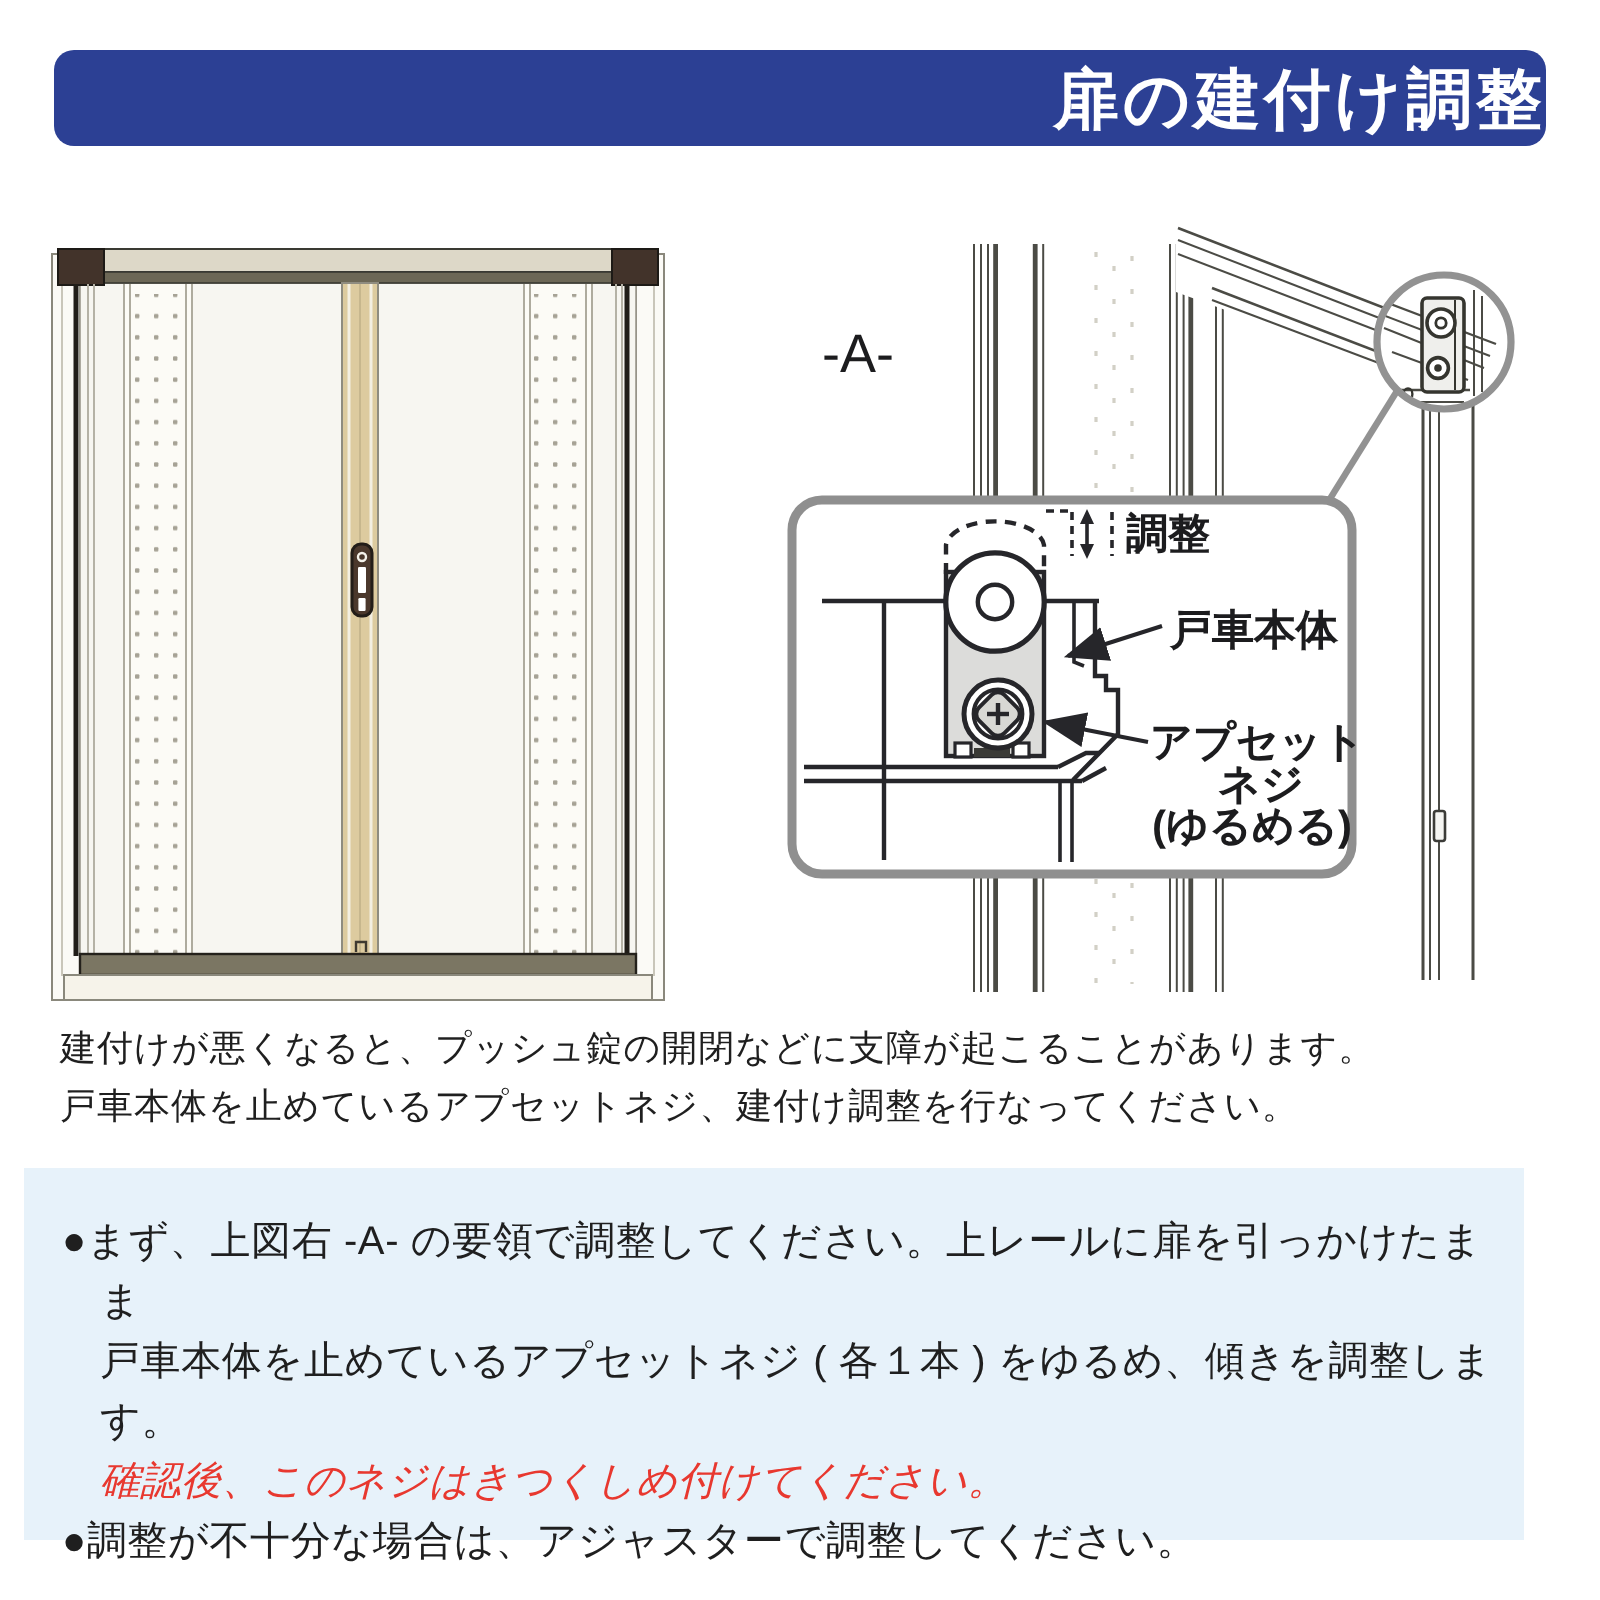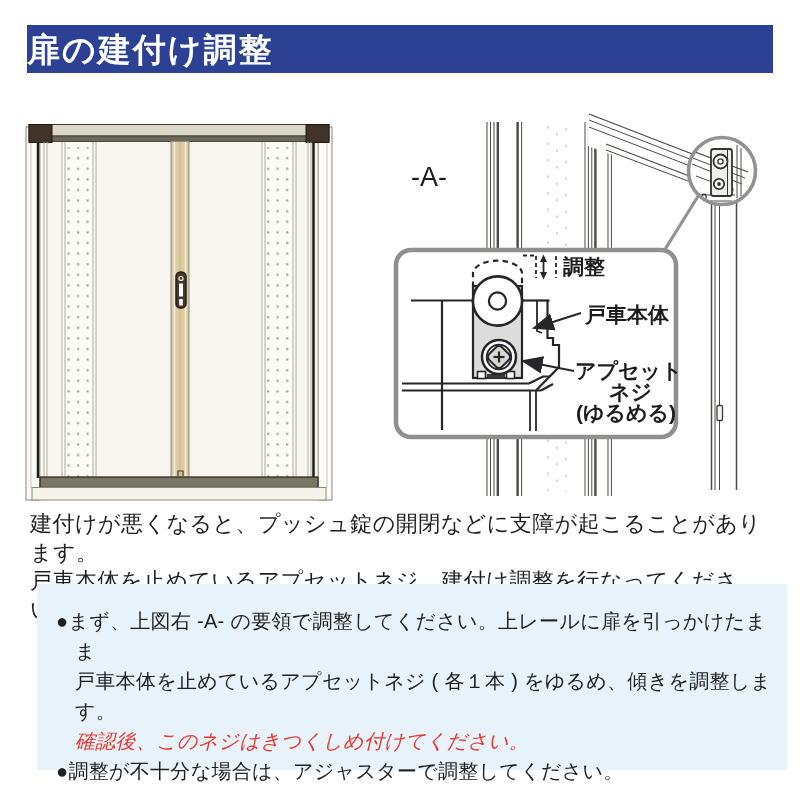--- a/index.html
+++ b/index.html
@@ -9,32 +9,32 @@
     --body-text:#1f1f1f;
   }
   html,body{margin:0;padding:0;background:#ffffff;}
   .page{
     position:relative;width:800px;height:800px;background:#ffffff;overflow:hidden;
     font-family:"Liberation Sans","DejaVu Sans",sans-serif;color:var(--body-text);
   }
   .header-bar{
     position:absolute;left:27px;top:25px;width:746px;height:48px;
     background:var(--header-blue);
-    display:flex;align-items:center;justify-content:flex-start;
+    display:flex;align-items:center;justify-content:flex-end;border-radius:10px;
   }
   .header-title{
     color:#ffffff;font-size:33px;font-weight:bold;letter-spacing:2px;line-height:1;
   }
   .figure-band{position:absolute;left:0;top:100px;width:800px;height:405px;}
   .intro{
     position:absolute;left:30px;top:510px;width:748px;
-    font-size:22px;line-height:28.5px;letter-spacing:0.5px;
+    font-size:18px;line-height:28.5px;letter-spacing:0.5px;
   }
   .note-box{
-    position:absolute;left:37px;top:584px;width:750px;height:186px;
+    position:absolute;left:12px;top:584px;width:750px;height:186px;
     background:var(--note-bg);box-sizing:border-box;
     padding:22px 10px 0 19px;
     font-size:20px;line-height:30px;letter-spacing:0.3px;
   }
   .note-item{padding-left:19px;text-indent:-19px;margin:0;}
   .note-item + .note-item{margin-top:0;}
   .warning{color:var(--warning-red);font-style:italic;}
   
   .jl{font-family:"Liberation Sans","DejaVu Sans",sans-serif;font-weight:bold;font-size:21px;fill:#1c1c1e;}
   .alabel{font-family:"Liberation Sans","DejaVu Sans",sans-serif;font-weight:normal;font-size:27px;fill:#1c1c1e;}

